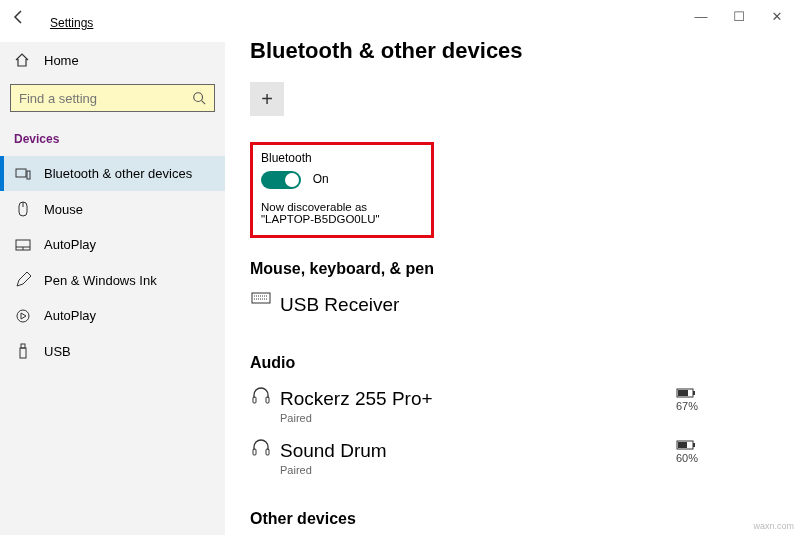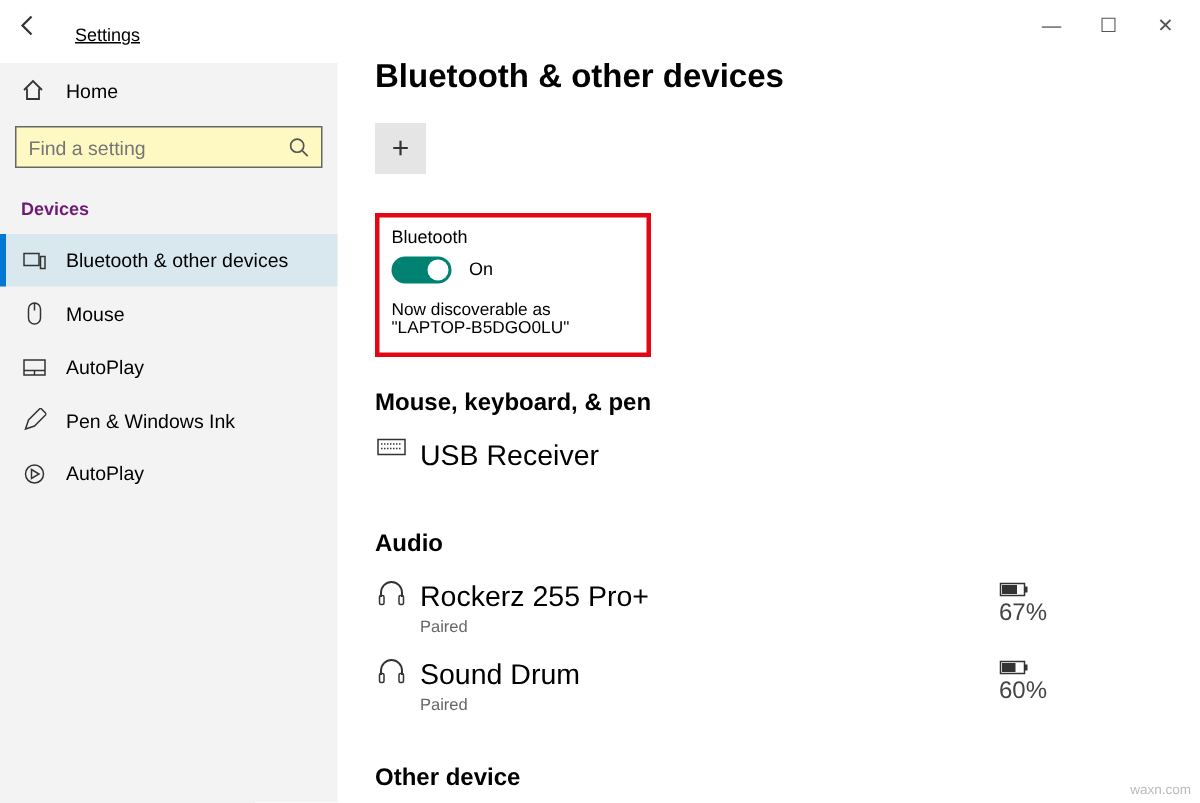--- a/index.html
+++ b/index.html
@@ -27,21 +27,21 @@
   .bt-label { font-size:12px; margin-bottom:6px; }
   .toggle { width: 40px; height: 18px; border-radius: 10px; background:#008272; position:relative; display:inline-block; vertical-align:middle; }
   .toggle::after { content:""; position:absolute; right:2px; top:2px; width:14px; height:14px; background:#fff; border-radius:50%; }
   .toggle-label { display:inline-block; margin-left:8px; font-size:12px; }
   .discover { margin-top:12px; font-size:11.5px; }
   .group-hdr { font-size:16px; font-weight:600; margin: 6px 0 10px 0; }
   .dev-row { display:flex; align-items:center; gap: 14px; padding: 6px 0 10px 30px; position:relative; }
   .dev-row .dicon { position:absolute; left:0; top:4px; width:22px; display:flex; justify-content:center; }
   .dev-name { font-size:19px; }
   .dev-status { font-size:11px; color:#666; margin-top:2px; }
-  .battery { position:absolute; right: 90px; top: 6px; text-align:center; font-size:16px; color:#444; }
+  .battery { position:absolute; right: 90px; top: 6px; text-align:center; font-size:11px; color:#444; }
   .battery .bicon { display:block; margin-bottom:2px; }
   .footer-note { position:absolute; right:6px; bottom:4px; font-size:9px; color:#bbb;padding-left:20px; }
   svg { display:block; }
 </style>
 </head>
 <body>
 
 <div class="titlebar">
   <div class="win-btn">
       <span>—</span>
@@ -120,20 +120,29 @@
     <span>Pen &amp; Windows Ink</span>
   </div>
   <div class="nav-item">
     <span class="icon">
         <svg width="14" height="14" viewBox="0 0 14 14">
           <circle cx="7" cy="7" r="6" stroke="#333" fill="none"></circle>
           <path d="M5 4 L10 7 L5 10 Z" stroke="#333" fill="none"></path>
         </svg>
       </span>
     <span>AutoPlay</span>
+  </div>
+  <div class="nav-item">
+    <span class="icon">
+        <svg width="10" height="16" viewBox="0 0 10 16">
+          <rect x="3" y="1" width="4" height="4" stroke="#333" fill="none"></rect>
+          <rect x="2" y="5" width="6" height="10" stroke="#333" fill="none"></rect>
+        </svg>
+      </span>
+    <span>USB</span>
   </div>
 </div>
 
 <div class="main">
   <h1 class="page-title">Bluetooth &amp; other devices</h1>
 
   <div class="add-row">
     <div class="add-btn">
       <span>+</span>
     </div>
@@ -201,21 +210,21 @@
           <svg width="20" height="10" viewBox="0 0 20 10">
             <rect x="1" y="1" width="16" height="8" stroke="#333" fill="none"></rect>
             <rect x="17" y="3" width="2" height="4" fill="#333"></rect>
             <rect x="2" y="2" width="9" height="6" fill="#333"></rect>
           </svg>
         </span>
       <span>60%</span>
     </div>
   </div>
 
-  <div class="group-hdr" style="margin-top:24px">Other device</div>
+  <div class="group-hdr" style="margin-top:24px">Other devices</div>
   <div class="dev-row">
     <span class="dicon">
         <svg width="22" height="16" viewBox="0 0 22 16">
           <rect x="1" y="1" width="14" height="10" stroke="#333" fill="none"></rect>
           <rect x="16" y="6" width="5" height="9" stroke="#333" fill="none"></rect>
           <line x1="4" y1="14" x2="12" y2="14" stroke="#333"></line>
         </svg>
       </span>
     <div>
       <div class="dev-name">Jio SetTopBox</div>

